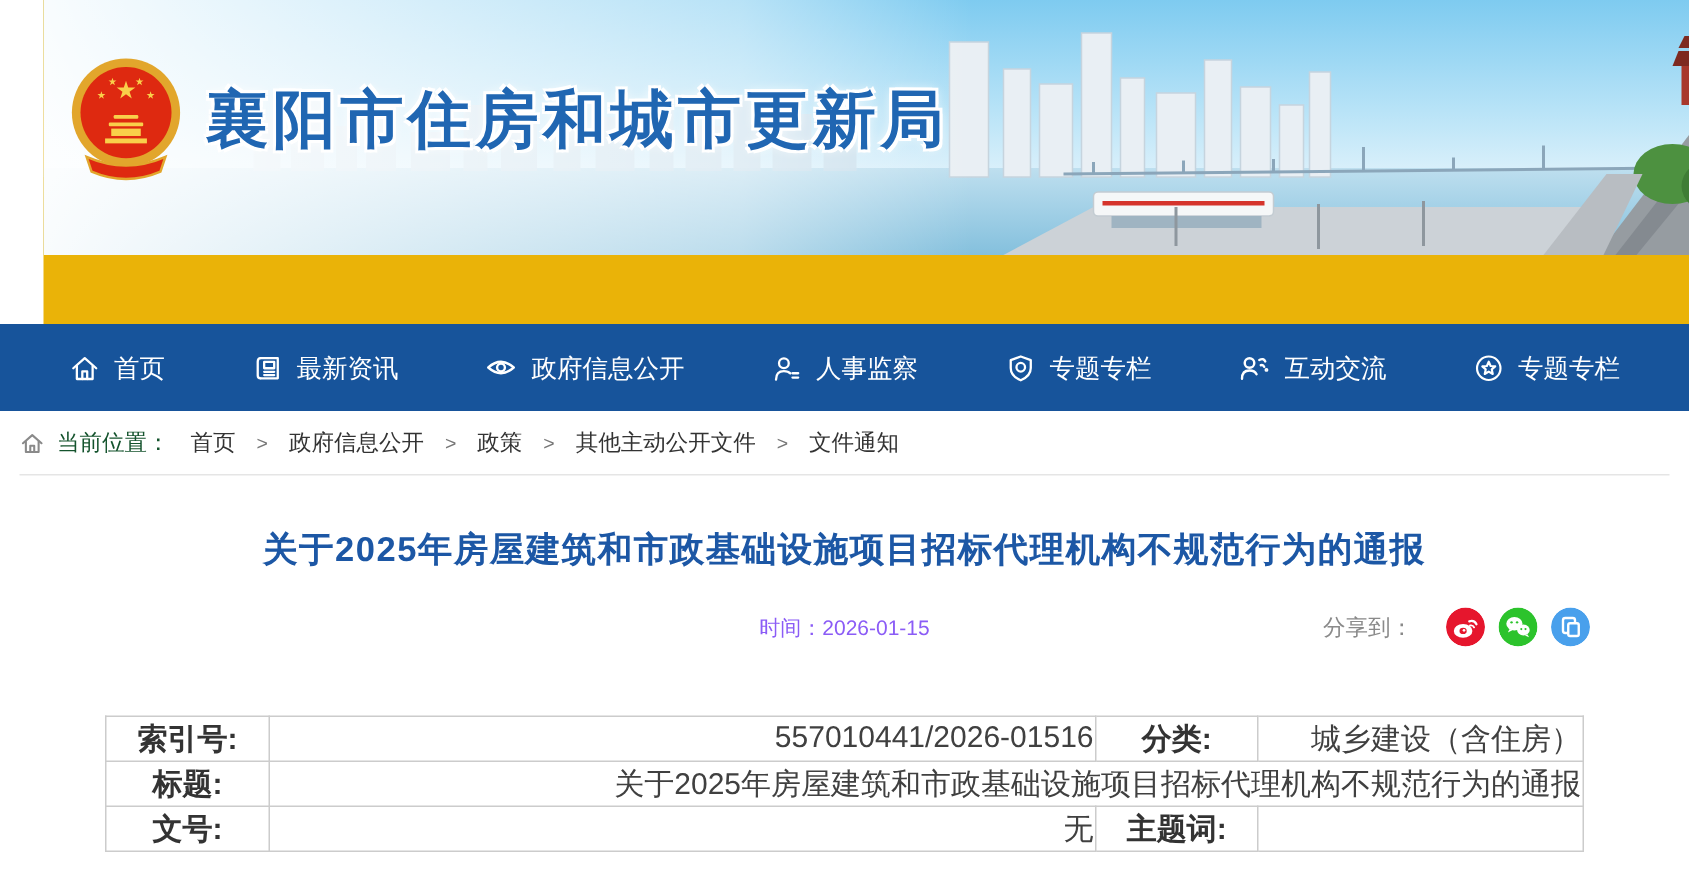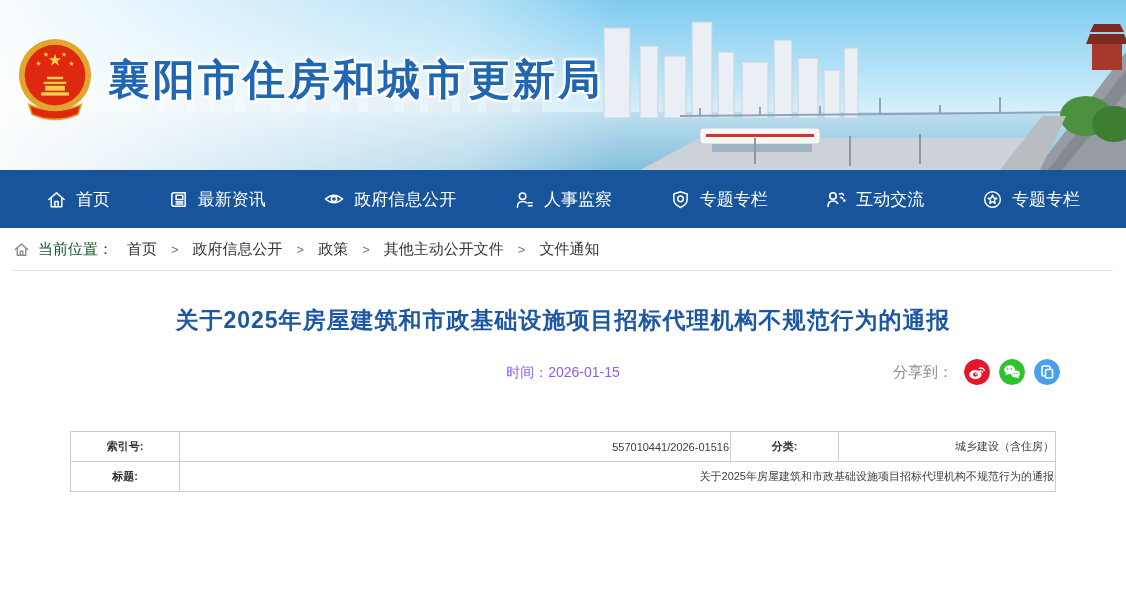--- a/index.html
+++ b/index.html
@@ -2,21 +2,21 @@
 <html><head>
 <meta charset="utf-8">
 <style>
   html,body{margin:0;padding:0;}
   body{
     width:1126px;height:589px;overflow:hidden;background:#fff;
     font-family:"Liberation Sans","DejaVu Sans",sans-serif;
     -webkit-font-smoothing:antialiased;
   }
   
-  .header{position:relative;height:170px;overflow:hidden;background:#5eead4;}
+  .header{position:relative;height:216px;overflow:hidden;background:#eab308;margin-left:29px;}
   .header-bg{position:absolute;left:0;top:0;width:1126px;height:170px;display:block;}
   .brand{position:absolute;left:14px;top:36px;display:flex;align-items:center;gap:12px;}
   .emblem{width:82px;height:88px;flex:0 0 auto;}
   .site-title{
     font-size:42px;font-weight:bold;color:#2066b2;letter-spacing:3px;line-height:1;
     text-shadow:-2px -2px 0 #fff,2px -2px 0 #fff,-2px 2px 0 #fff,2px 2px 0 #fff,0 0 8px #fff;
   }
   
   .nav{height:58px;background:#17549b;display:flex;align-items:center;justify-content:space-between;padding:0 46px;}
   .nav-item{display:flex;align-items:center;gap:9px;color:#fff;font-size:17px;cursor:pointer;white-space:nowrap;}
@@ -25,25 +25,25 @@
   .breadcrumb{margin:0 13px;height:42px;display:flex;align-items:center;border-bottom:1px solid #e5e5e5;font-size:15px;color:#333;}
   .breadcrumb .crumb-home{margin-right:8px;display:flex;align-items:center;}
   .crumb-label{margin-right:14px;color:#14532d;}
   .crumb-link{color:#333;cursor:pointer;}
   .crumb-sep{color:#777;margin:0 14px;font-size:13px;}
   
   .article-title{margin-top:34px;text-align:center;color:#1c57a5;font-size:23px;font-weight:bold;letter-spacing:1px;}
   .meta-row{position:relative;margin-top:22px;height:28px;}
   .meta-time{text-align:center;color:#8b5cf6;font-size:14px;line-height:28px;}
   .share{position:absolute;right:66px;top:0;display:flex;align-items:center;gap:9px;height:28px;}
-  .share-label{color:#8a8a8a;font-size:15px;margin-right:2px;}
+  .share-label{color:#8a8a8a;font-size:15px;margin-right:13px;}
   .share-btn{width:26px;height:26px;border-radius:50%;display:block;cursor:pointer;}
   
   .table-wrap{margin:45px 70px 0 70px;}
-  table.meta{width:985px;border-collapse:collapse;table-layout:fixed;font-size:11px;}
+  table.meta{width:985px;border-collapse:collapse;table-layout:fixed;font-size:20px;}
   table.meta td{border:1px solid #ccc;height:27px;overflow:hidden;white-space:nowrap;}
   td.lbl{font-weight:bold;text-align:center;color:#333;}
   td.val{text-align:right;padding-left:14px;color:#404040;}
 </style>
 </head>
 <body>
 
 <div class="header">
   <svg class="header-bg" viewBox="0 0 1126 170" preserveAspectRatio="none" aria-hidden="true">
     <defs>
@@ -293,15 +293,21 @@
         <tr>
       <td class="lbl">索引号:</td>
       <td class="val" colspan="3">557010441/2026-01516</td>
       <td class="lbl">分类:</td>
       <td class="val">城乡建设（含住房）</td>
     </tr>
     <tr>
       <td class="lbl">标题:</td>
       <td class="val" colspan="5">关于2025年房屋建筑和市政基础设施项目招标代理机构不规范行为的通报</td>
     </tr>
+    <tr>
+      <td class="lbl">文号:</td>
+      <td class="val" colspan="3">无</td>
+      <td class="lbl">主题词:</td>
+      <td class="val"></td>
+    </tr>
   </tbody>
     </table>
 </div>
 
 </body></html>

